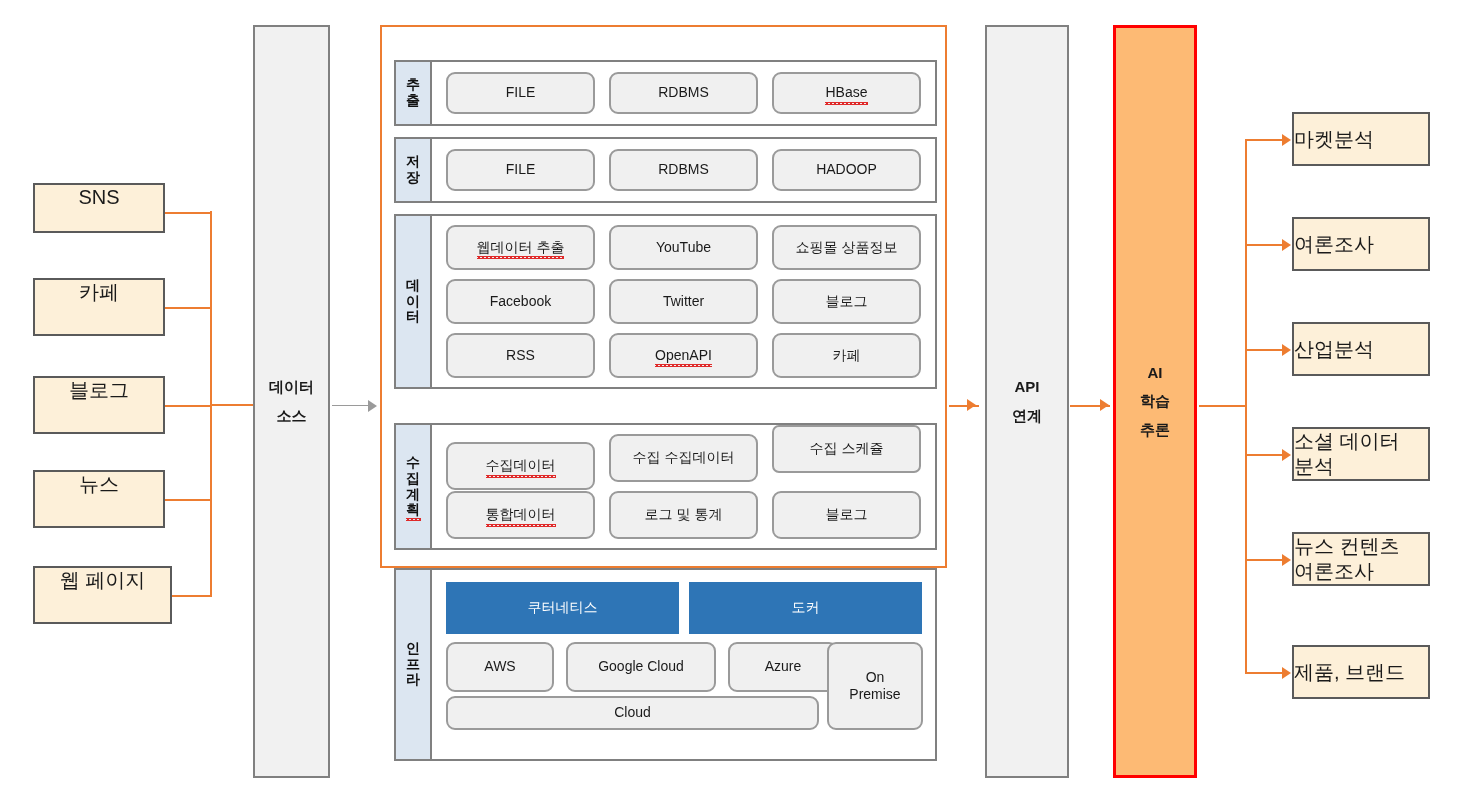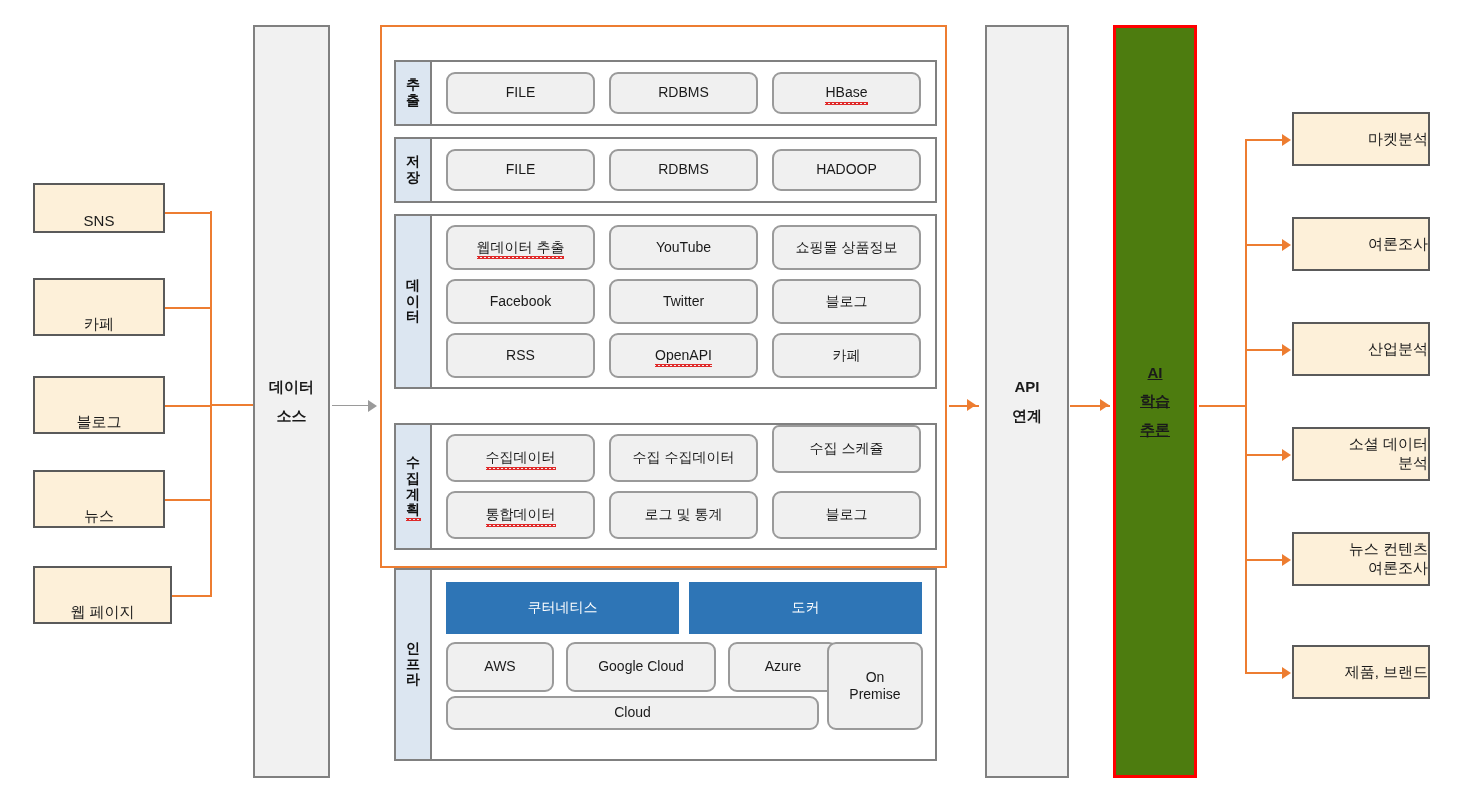--- a/index.html
+++ b/index.html
@@ -2,28 +2,28 @@
 <html><head>
 <meta charset="utf-8">
 <style>
   html,body{margin:0;padding:0;background:#ffffff;}
   body{width:1466px;height:808px;position:relative;overflow:hidden;
        font-family:"Liberation Sans","DejaVu Sans",sans-serif;color:#1a1a1a;}
   .abs{position:absolute;box-sizing:border-box;}
 
   
   .src{background:#FDF0D9;border:2px solid #5A5A5A;display:flex;
-       align-items:flex-end;justify-content:center;font-size:15px;
+       align-items:flex-start;justify-content:center;font-size:20px;
        text-align:center;line-height:1.25;}
 
   
   .pillar{background:#F1F1F1;border:2px solid #808080;display:flex;
           flex-direction:column;align-items:center;justify-content:center;
           font-size:15px;font-weight:bold;text-align:center;line-height:1.9;}
-  .pillar.red{border:3px solid #FF0000;background:#4d7c0f;text-decoration:underline;}
+  .pillar.red{border:3px solid #FF0000;background:#fdba74;}
 
   
   .mainpanel{border:2px solid #ED7D31;background:#ffffff;}
 
   
   .section{border:2px solid #808080;background:#ffffff;display:flex;}
   .sect-label{background:#DCE6F1;border-right:2px solid #808080;
               width:34px;flex:0 0 34px;display:flex;align-items:center;
               justify-content:center;font-size:14px;font-weight:bold;
               color:#111;letter-spacing:0;}
@@ -155,21 +155,21 @@
           <div class="abs chip" style="left:340px;top:117px;width:149px;height:45px;">
             <span>카페</span>
           </div>
         </div>
       </div>
       <div class="abs section" style="left:12px;top:396px;width:543px;height:127px;">
         <div class="sect-label">
           <span class="sq">수집계획</span>
         </div>
         <div class="sect-body">
-          <div class="abs chip" style="left:14px;top:9px;width:149px;height:48px;">
+          <div class="abs chip" style="left:14px;top:17px;width:149px;height:48px;">
             <span class="sq">수집데이터</span>
           </div>
           <div class="abs chip" style="left:177px;top:9px;width:149px;height:48px;">
             <span>수집 수집데이터</span>
           </div>
           <div class="abs chip" style="left:340px;top:0;width:149px;height:48px;border-radius:7px;">
             <span>수집 스케쥴</span>
           </div>
           <div class="abs chip" style="left:14px;top:66px;width:149px;height:48px;">
             <span class="sq">통합데이터</span>

